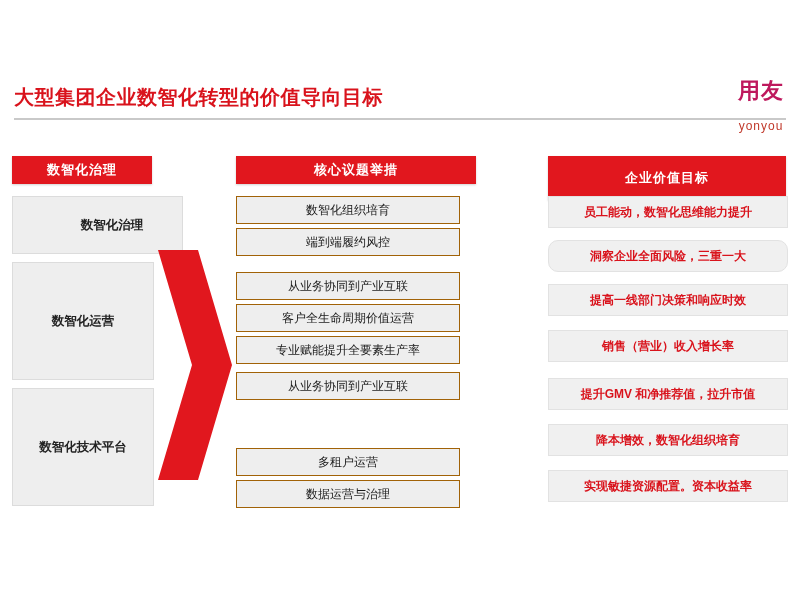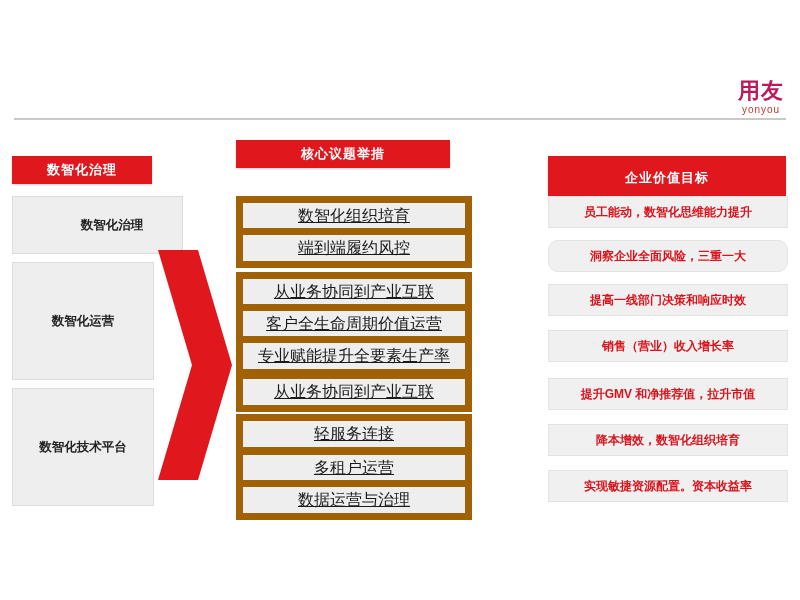--- a/index.html
+++ b/index.html
@@ -46,41 +46,41 @@
     text-align: center;
     line-height: 1;
   }
   .logo-main {
     font-size: 22px;
     font-weight: bold;
     color: #be185d;
     letter-spacing: 1px;
   }
   .logo-sub {
-    font-size: 10px;
+    font-size: 12px;
     color: #c0392b;
     letter-spacing: 1px;
-    margin-top: 3px;
+    margin-top: 18px;
   }
 
   
   .col-head {
     position: absolute;
     background: #e1171e;
     color: #ffffff;
     font-weight: bold;
     display: flex;
     align-items: center;
     justify-content: center;
     font-size: 13px;
     letter-spacing: 1px;
     box-shadow: 0 1px 2px rgba(0,0,0,0.18);
   }
   .head-1 { left: 12px;  top: 156px; width: 140px; height: 28px; }
-  .head-2 { left: 236px; top: 140px; width: 214px; height: 28px; }
+  .head-2 { left: 236px; top: 156px; width: 240px; height: 28px; }
   .head-3 { left: 548px; top: 156px; width: 238px; height: 44px; }
 
   
   .c1-item {
     position: absolute;
     left: 12px;
     width: 140px;
     background: #eeeeee;
     border: 1px solid #dcdcdc;
     display: flex;
@@ -100,27 +100,26 @@
     height: 230px;
   }
 
   
   .c2-item {
     position: absolute;
     left: 236px;
     width: 222px;
     height: 26px;
     background: #eeeeee;
-    border: 7px solid #a16207;
+    border: 1px solid #a16207;
     display: flex;
     align-items: center;
     justify-content: center;
-    font-size: 16px;
+    font-size: 12px;
     color: #1a1a1a;
-    text-decoration: underline;
   }
 
   
   .c3-item {
     position: absolute;
     left: 548px;
     width: 238px;
     height: 30px;
     background: #f0f0f0;
     border: 1px solid #e2e2e2;
@@ -131,20 +130,21 @@
     font-weight: bold;
     color: #d9131c;
     text-align: center;
   }
 </style>
 </head>
 <body>
 
 <div class="slide">
 
+  <div class="title">大型集团企业数智化转型的价值导向目标</div>
   <div class="title-rule"></div>
   <div class="logo">
     <div class="logo-main">用友</div>
     <div class="logo-sub">yonyou</div>
   </div>
 
   <div class="col-head head-1">数智化治理</div>
   <div class="col-head head-2">核心议题举措</div>
   <div class="col-head head-3">企业价值目标</div>
 
@@ -157,21 +157,20 @@
       <polygon points="0,0 40,0 74,115 40,230 0,230 34,115" fill="#e1171e"></polygon>
     </svg>
   </div>
 
   <div class="c2-item" style="top:196px;">数智化组织培育</div>
   <div class="c2-item" style="top:228px;">端到端履约风控</div>
   <div class="c2-item" style="top:272px;">从业务协同到产业互联</div>
   <div class="c2-item" style="top:304px;">客户全生命周期价值运营</div>
   <div class="c2-item" style="top:336px;">专业赋能提升全要素生产率</div>
   <div class="c2-item" style="top:372px;">从业务协同到产业互联</div>
-  <div class="c2-item" style="top:414px;">轻服务连接</div>
   <div class="c2-item" style="top:448px;">多租户运营</div>
   <div class="c2-item" style="top:480px;">数据运营与治理</div>
 
   <div class="c3-item" style="top:196px;">员工能动，数智化思维能力提升</div>
   <div class="c3-item" style="top:240px;border-radius:10px;">洞察企业全面风险，三重一大</div>
   <div class="c3-item" style="top:284px;">提高一线部门决策和响应时效</div>
   <div class="c3-item" style="top:330px;">销售（营业）收入增长率</div>
   <div class="c3-item" style="top:378px;">提升GMV 和净推荐值，拉升市值</div>
   <div class="c3-item" style="top:424px;">降本增效，数智化组织培育</div>
   <div class="c3-item" style="top:470px;">实现敏捷资源配置。资本收益率</div>

